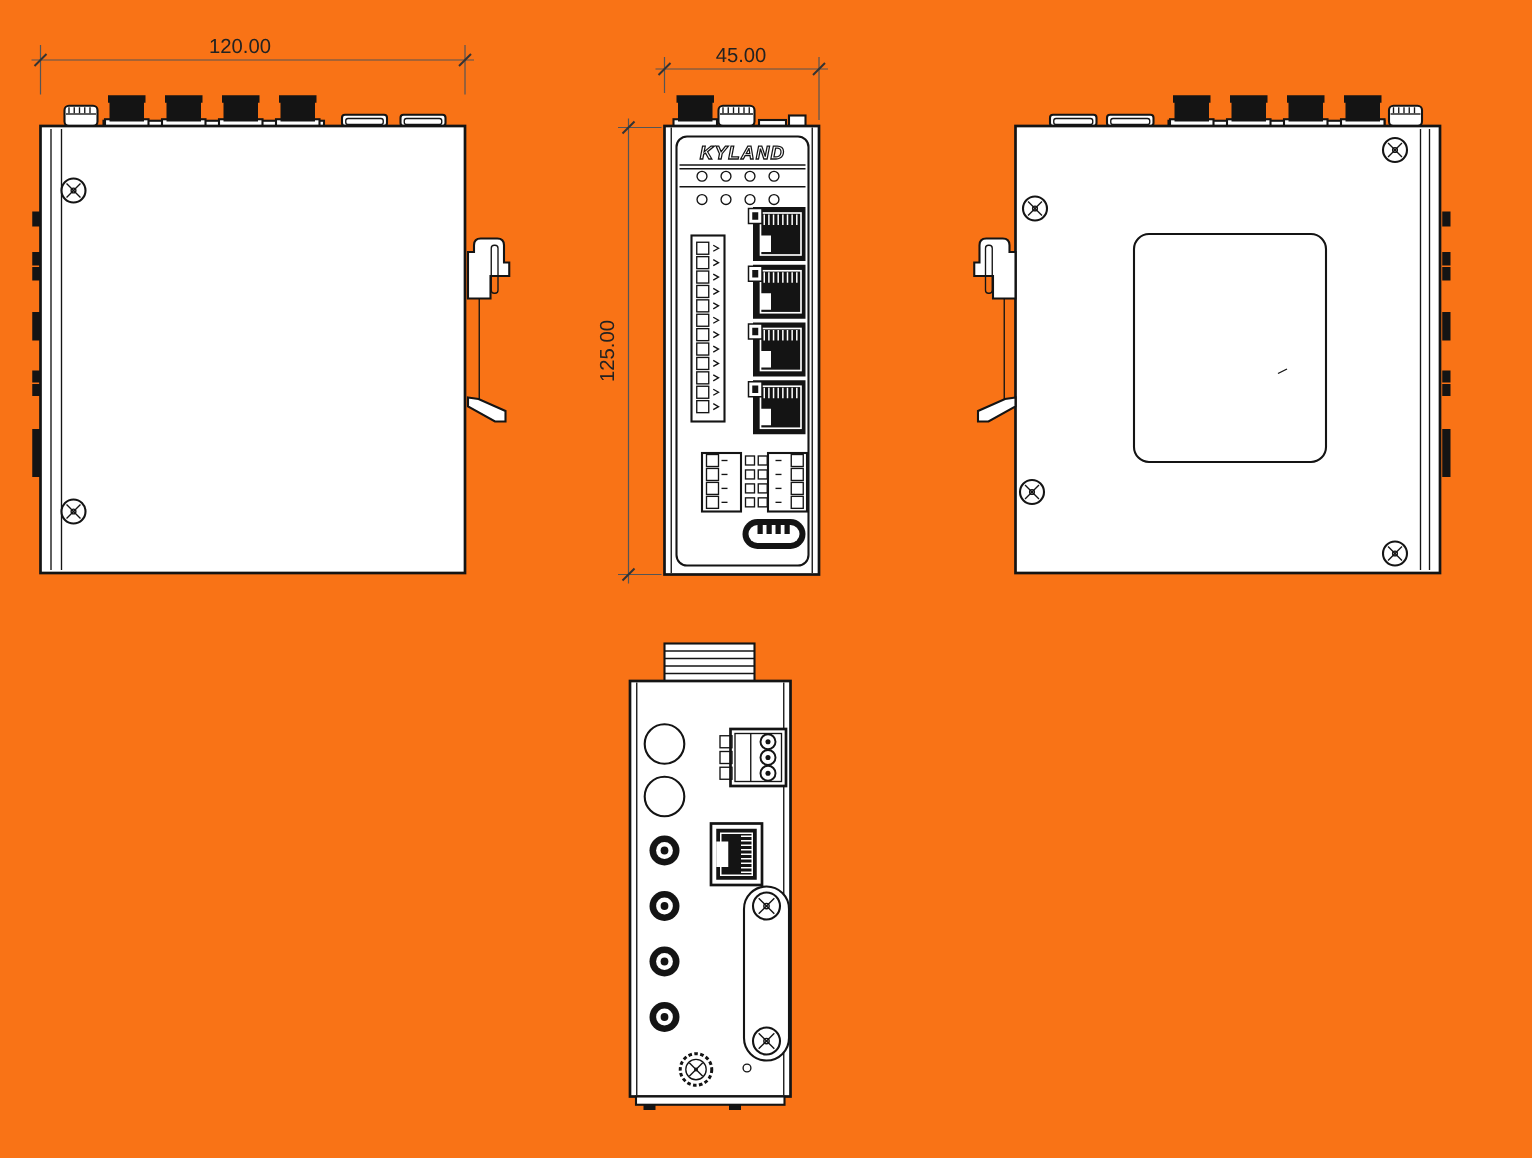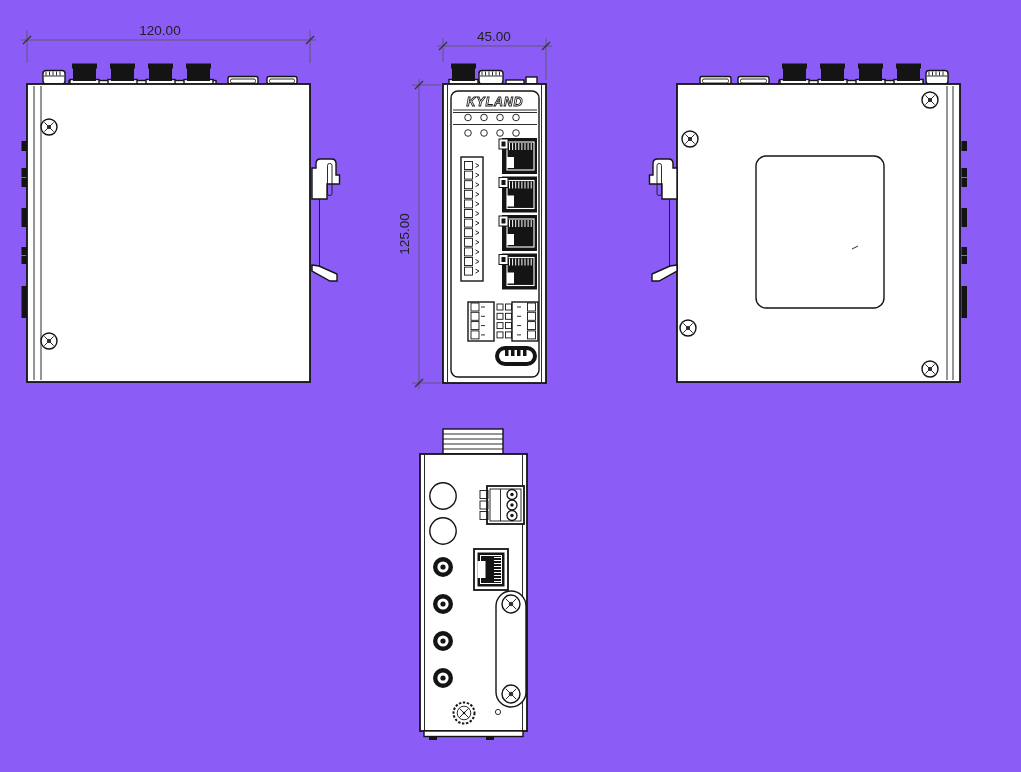--- a/index.html
+++ b/index.html
@@ -1,16 +1,16 @@
 <!DOCTYPE html>
 <html><head>
 <meta charset="utf-8">
 <style>
   html,body{margin:0;padding:0;background:#fff;}
-  .canvas{width:1021px;height:772px;background:#8b5cf6;position:relative;overflow:hidden;}
+  .canvas{width:1021px;height:772px;background:#f97316;position:relative;overflow:hidden;}
   svg{display:block;}
   svg text{font-family:"Liberation Sans", sans-serif;}
   .body{fill:#fff;stroke:#141414;stroke-width:1.8;}
   .med{fill:#fff;stroke:#141414;stroke-width:1.4;}
   .thin{fill:none;stroke:#141414;stroke-width:0.9;}
   .blk{fill:#141414;stroke:none;}
   .wht{fill:#fff;stroke:none;}
   .ext,.dim{stroke:#555;stroke-width:0.8;fill:none;}
   .tick{stroke:#333;stroke-width:1.3;}
   .dimtxt{font-size:13.5px;fill:#222;}

